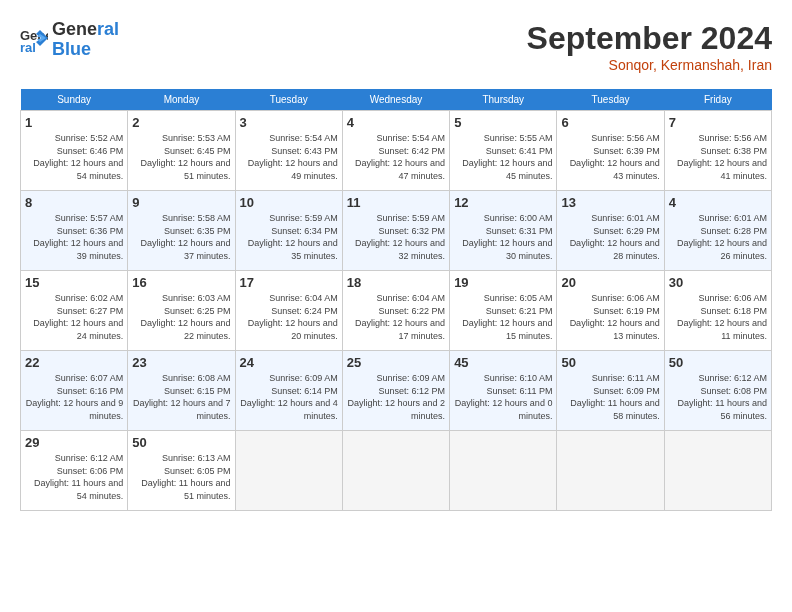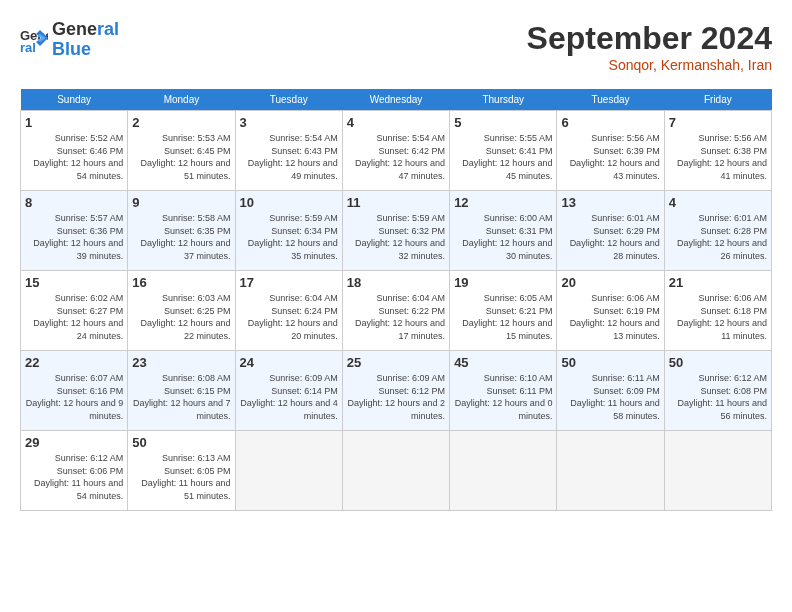--- a/index.html
+++ b/index.html
@@ -194,21 +194,21 @@
         </td>
         <td>
           <span class="day-num">19</span>
           <div class="day-info">Sunrise: 6:05 AM<br>Sunset: 6:21 PM<br>Daylight: 12 hours and 15 minutes.</div>
         </td>
         <td>
           <span class="day-num">20</span>
           <div class="day-info">Sunrise: 6:06 AM<br>Sunset: 6:19 PM<br>Daylight: 12 hours and 13 minutes.</div>
         </td>
         <td>
-          <span class="day-num">21</span>
+          <span class="day-num">30</span>
           <div class="day-info">Sunrise: 6:06 AM<br>Sunset: 6:18 PM<br>Daylight: 12 hours and 11 minutes.</div>
         </td>
       </tr>
       <tr>
         <td>
           <span class="day-num">22</span>
           <div class="day-info">Sunrise: 6:07 AM<br>Sunset: 6:16 PM<br>Daylight: 12 hours and 9 minutes.</div>
         </td>
         <td>
           <span class="day-num">23</span>

